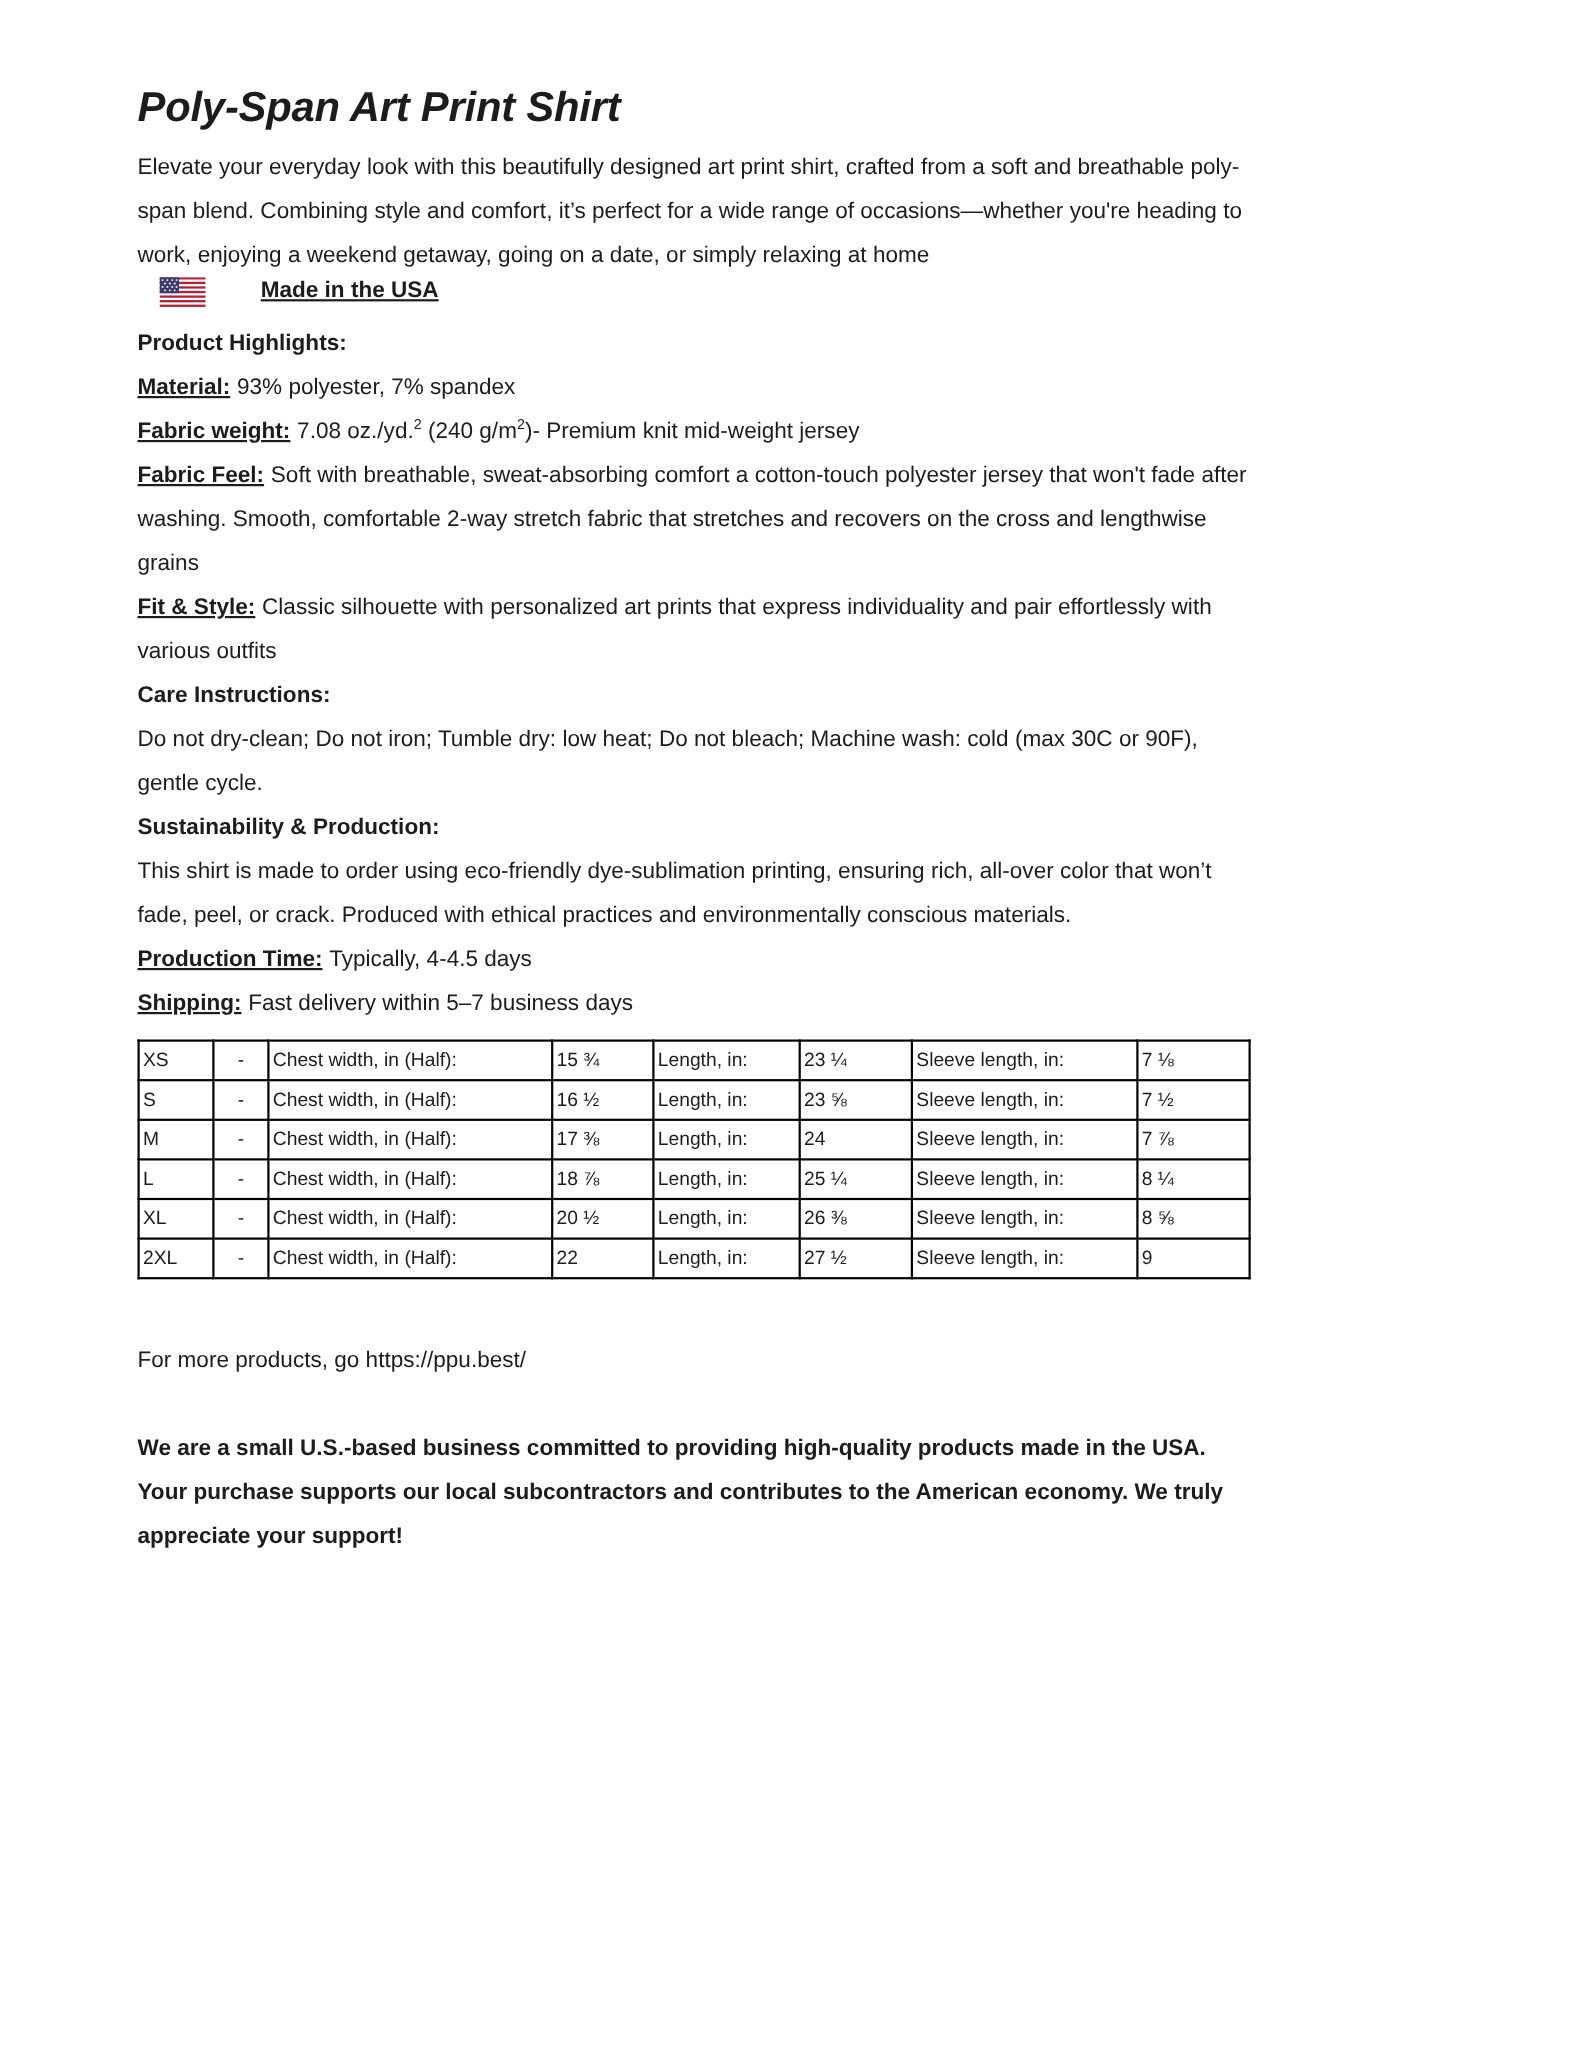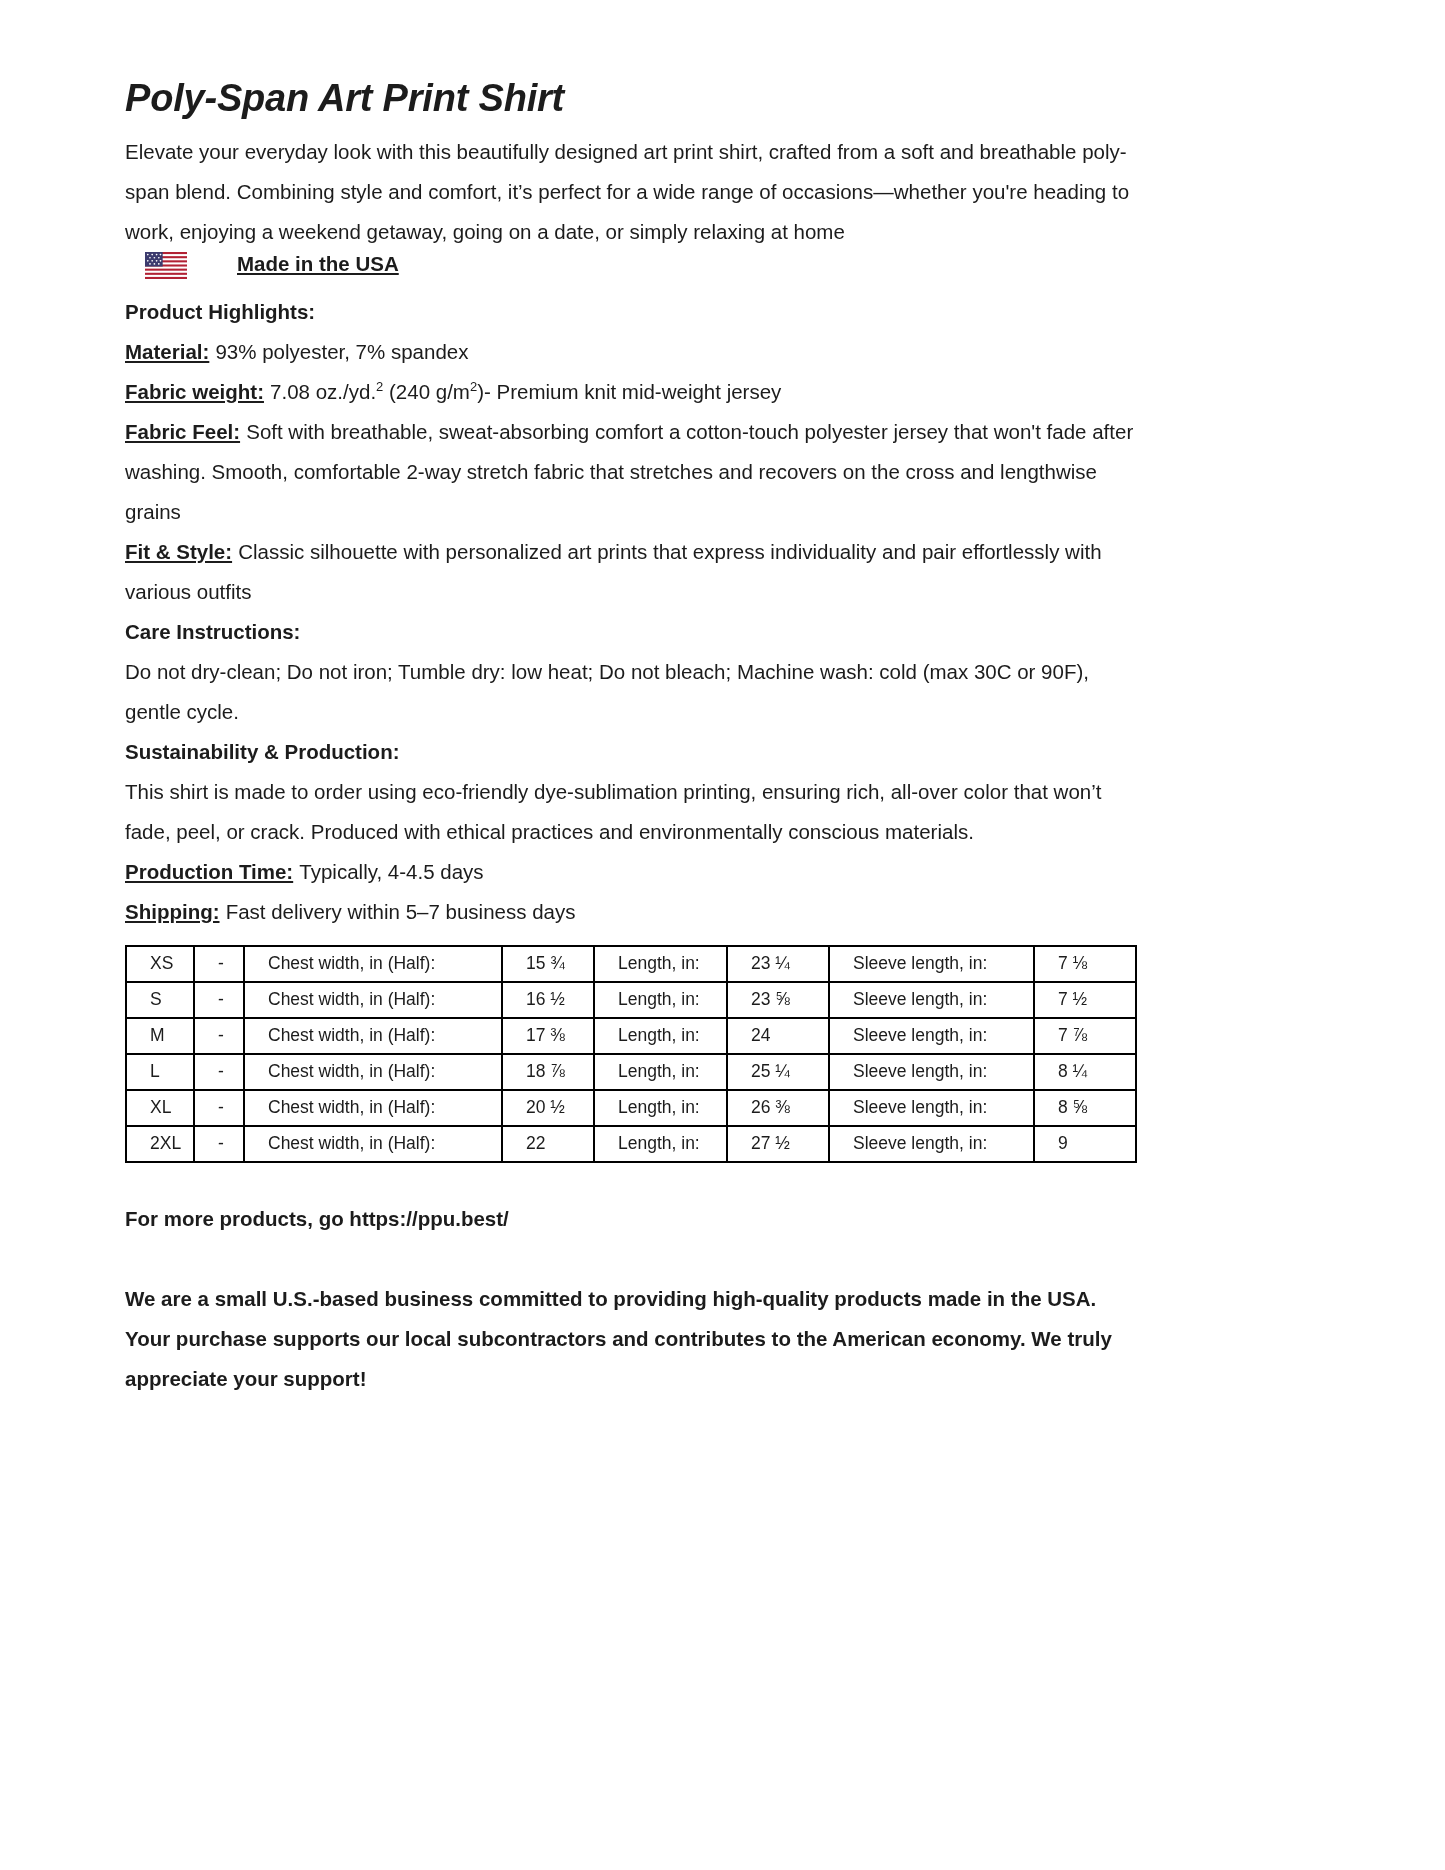--- a/index.html
+++ b/index.html
@@ -42,29 +42,29 @@
   table.size-guide{
     border-collapse:collapse;
     margin-top:13px;
     table-layout:fixed;
     width:1010px;
   }
   table.size-guide td{
     border:2px solid #000;
     font-size:17.5px;
     height:34px;
-    padding:0 23px;
+    padding:0 3px;
     line-height:1.1;
     vertical-align:middle;
     white-space:nowrap;
     overflow:hidden;
   }
   td.c{text-align:center;padding:0 2px;}
   td.sz{font-size:19px;padding-left:10px;}
-  .more-products{margin-top:36px;font-weight:700;}
+  .more-products{margin-top:54px;font-weight:400;}
   .about{margin-top:40px;font-weight:bold;}
 </style>
 </head>
 <body>
 
 <div class="content">
 
   <h1 class="title">Poly-Span Art Print Shirt</h1>
 
   <p class="body-text">Elevate your everyday look with this beautifully designed art print shirt, crafted from a soft and breathable poly-span blend. Combining style and comfort, it’s perfect for a wide range of occasions—whether you're heading to work, enjoying a weekend getaway, going on a date, or simply relaxing at home</p>

